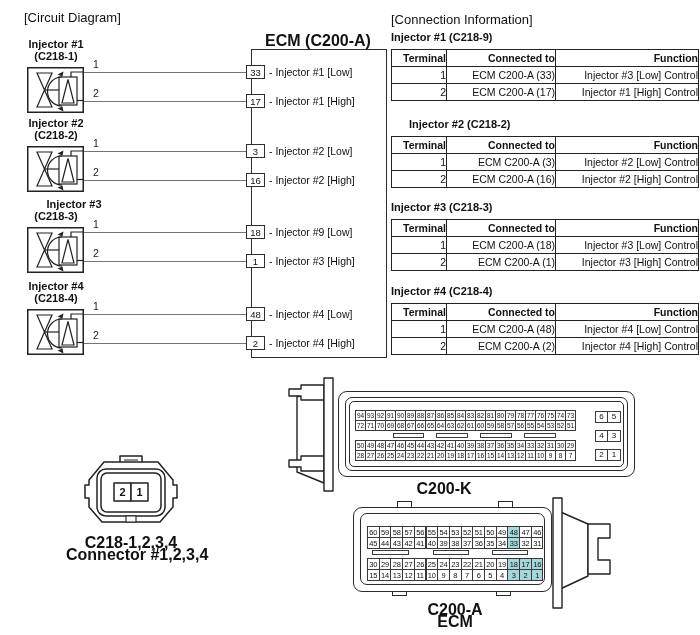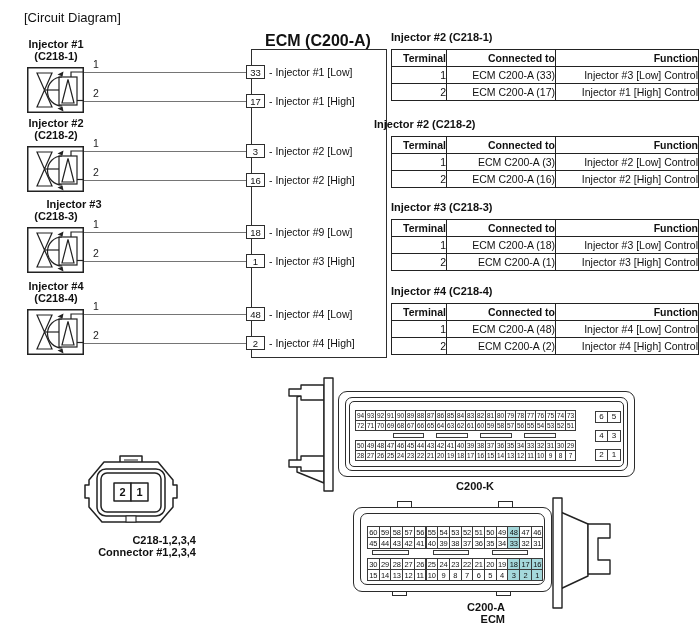--- a/index.html
+++ b/index.html
@@ -34,28 +34,29 @@
   .conn-rim  { border:1px solid #2b2b2b; border-radius:7px; background:#fff; }
   .pincell {
     position:absolute; box-sizing:border-box; border:1px solid #3a3a3a; background:#fff;
     display:flex; align-items:center; justify-content:center;
     font-size:6.5px; letter-spacing:-0.2px; color:#111;
   }
   .pincell.big { font-size:7.5px; }
   .pincell.side { font-size:8px; }
   .spacer-bar { position:absolute; box-sizing:border-box; border:1px solid #3a3a3a; background:#fff; }
   .conn-tab { position:absolute; box-sizing:border-box; border:1.3px solid #2b2b2b; background:#fff; }
-  .conn-label { font-size:11px; font-weight:bold; white-space:nowrap;text-align:right; }
+  .conn-label { font-size:16px; font-weight:bold; white-space:nowrap; }
 </style>
 </head>
 <body>
 
 <div id="canvas">
 
   <div class="abs sec-title" style="left:24px; top:10px;">[Circuit Diagram]</div>
+  <div class="abs sec-title" style="left:391px; top:12px;">[Connection Information]</div>
 
   <div class="abs ecm-title ctr" style="left:258px; top:32px; width:120px;">ECM (C200-A)</div>
   <div class="abs ecm-box" style="left:251px; top:49px; width:134px; height:307px;"></div>
 
   <svg class="abs" style="left:84px; top:455px;" width="94" height="74" viewBox="0 0 94 74">
     <g fill="#fff" stroke="#222" stroke-width="1.5" stroke-linejoin="round">
       <rect x="36" y="1" width="22" height="9"></rect>
       <line x1="40" y1="5" x2="54" y2="5" stroke-width="1"></line>
       <path d="M 20,7 L 74,7 L 89,25 L 89,30 L 93,30 L 93,43 L 89,43 L 89,52 L 76,67 L 18,67 L 5,52 L 5,43 L 1,43 L 1,30 L 5,30 L 5,25 Z"></path>
       <rect x="13" y="14" width="68" height="47" rx="9"></rect>
@@ -211,21 +212,21 @@
       <span class="pinlabel">- Injector #3 [High]</span>
     </div>
     <div class="abs ecm-pin" style="left: 246px; top: 306px;">
       <span class="pinbox">48</span>
       <span class="pinlabel">- Injector #4 [Low]</span>
     </div>
     <div class="abs ecm-pin" style="left: 246px; top: 335px;">
       <span class="pinbox">2</span>
       <span class="pinlabel">- Injector #4 [High]</span>
     </div>
-    <div class="abs tbl-heading" style="left: 391px; top: 31px;">Injector #2 (C218-1)</div>
+    <div class="abs tbl-heading" style="left: 391px; top: 31px;">Injector #1 (C218-9)</div>
     <table class="tbl" style="left: 391px; top: 49px; width: 307px;">
       <colgroup>
         <col style="width: 55px;">
         <col style="width: 109px;">
         <col style="width: 143px;">
       </colgroup>
       <thead>
         <tr>
           <th>Terminal</th>
           <th>Connected to</th>
@@ -238,21 +239,21 @@
           <td>ECM C200-A (33)</td>
           <td>Injector #3 [Low] Control</td>
         </tr>
         <tr>
           <td>2</td>
           <td>ECM C200-A (17)</td>
           <td>Injector #1 [High] Control</td>
         </tr>
       </tbody>
     </table>
-    <div class="abs tbl-heading" style="left: 374px; top: 118px;">Injector #2 (C218-2)</div>
+    <div class="abs tbl-heading" style="left: 409px; top: 118px;">Injector #2 (C218-2)</div>
     <table class="tbl" style="left: 391px; top: 136px; width: 307px;">
       <colgroup>
         <col style="width: 55px;">
         <col style="width: 109px;">
         <col style="width: 143px;">
       </colgroup>
       <thead>
         <tr>
           <th>Terminal</th>
           <th>Connected to</th>

